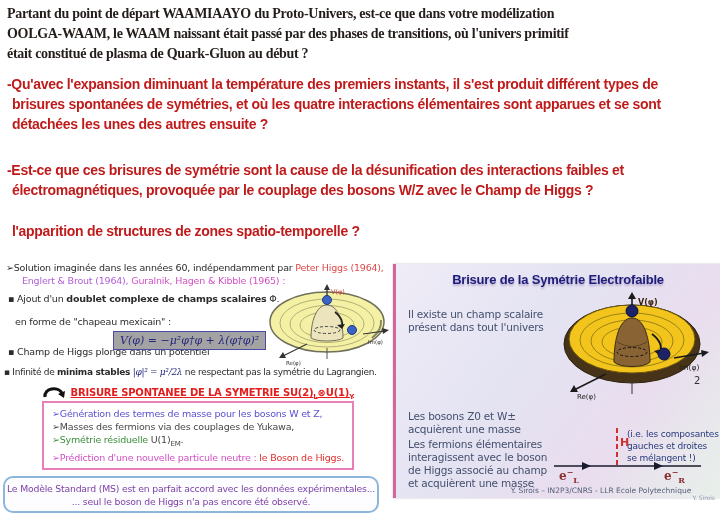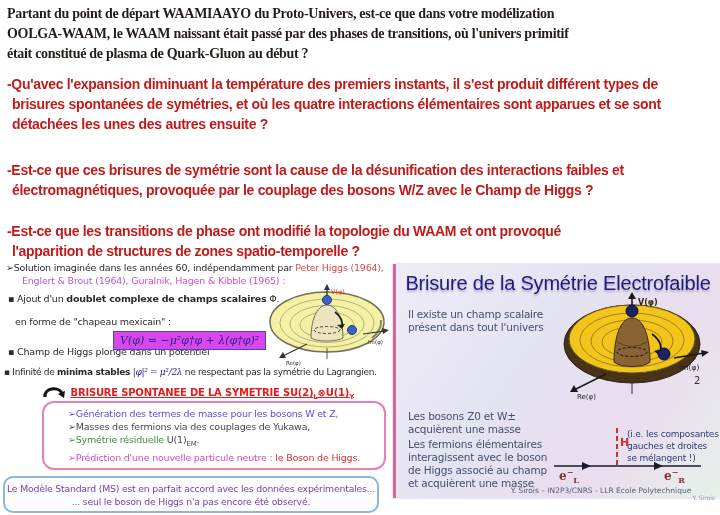--- a/index.html
+++ b/index.html
@@ -16,34 +16,34 @@
       line-height:12px;white-space:nowrap;}
   .hw b{font-weight:700;}
   .c-red{color:#e04848;}
   .c-violet{color:#b05fd6;}
   .c-magenta{color:#d24fc4;}
   .c-green{color:#3e8e3e;}
   .c-dark{color:#474747;}
   .c-indigo{color:#5a4fd0;}
   .c-bosred{color:#e03030;}
   .math{font-family:"DejaVu Serif",serif;font-style:italic;color:#26267e;}
-  .formula-box{border:1.5px solid #4a4aa8;background:#d946ef;padding:2px 6px;
+  .formula-box{border:1.5px solid #4a4aa8;background:#a3a3a3;padding:2px 6px;
       font-family:"DejaVu Serif",serif;font-style:italic;font-size:11px;color:#26267e;white-space:nowrap;}
   .brisure{font-size:10px;font-weight:700;color:#e51c1c;text-decoration:underline;white-space:nowrap;
       font-family:"DejaVu Sans",sans-serif;letter-spacing:-0.2px;}
   .brisure sub{font-size:7px;}
-  .pink-box{border:2px solid #e87fb8;border-radius:12px;background:#ffffff;padding:4px 24px;}
+  .pink-box{border:2px solid #e87fb8;border-radius:0;background:#ffffff;padding:4px 8px;}
   .pink-box .hw{line-height:13px;}
   .ms-box{border:2px solid #8cb6da;border-radius:10px;background:#fdfdff;text-align:center;
       font-family:"DejaVu Sans",sans-serif;font-size:9.3px;letter-spacing:-0.2px;color:#7b3fa5;
       line-height:13px;padding-top:4px;}
   
   .photo{background:linear-gradient(125deg,#efecf7 0%,#e4e3f2 40%,#e9ddee 70%,#e8f0ea 100%);
       border-left:3px solid #d4679a;box-shadow:0 0 2px rgba(120,100,140,.4);}
-  .photo-title{width:100%;text-align:center;font-size:20px;font-weight:400;color:#1d1d7a;
+  .photo-title{width:100%;text-align:center;font-size:13px;font-weight:700;color:#1d1d7a;
       letter-spacing:-0.2px;text-shadow:0 2px 2px rgba(110,80,150,.4);}
   .ptext{font-family:"DejaVu Sans",sans-serif;font-size:10.5px;letter-spacing:-0.2px;
       color:#44506e;line-height:13px;white-space:nowrap;}
   .ptext b{color:#1d3a8c;}
   .note{font-family:"DejaVu Sans",sans-serif;font-size:9px;letter-spacing:-0.2px;color:#2a3a7e;
       line-height:12px;white-space:nowrap;}
   .h-label{font-size:11px;font-weight:700;color:#d03030;font-family:"DejaVu Sans",sans-serif;}
   .e-lab{font-family:"DejaVu Serif",serif;font-weight:700;font-size:12px;color:#8c2f2f;white-space:nowrap;}
   .e-lab sub{font-size:8px;}
   .e-lab sup{font-size:8px;}
@@ -67,21 +67,20 @@
     <div class="bigline cont">brisures spontanées de symétries, et où les quatre interactions élémentaires sont apparues et se sont</div>
     <div class="bigline cont">détachées les unes des autres ensuite ?</div>
   </div>
 
   <div class="abs question" style="left:7px;top:160px;">
     <div class="bigline">-Est-ce que ces brisures de symétrie sont la cause de la désunification des interactions faibles et</div>
     <div class="bigline cont">électromagnétiques, provoquée par le couplage des bosons W/Z avec le Champ de Higgs ?</div>
   </div>
 
   <div class="abs question" style="left:7px;top:221px;">
-    <div class="bigline">-Est-ce que les transitions de phase ont modifié la topologie du WAAM et ont provoqué</div>
     <div class="bigline cont">l'apparition de structures de zones spatio-temporelle ?</div>
   </div>
 
   <div class="abs" style="left:4px;top:258px;width:388px;height:222px;">
 
     <div class="abs hw" style="left:2px;top:4px;">
       <span>➢</span><span>Solution imaginée dans les années 60, indépendamment par </span><span class="c-red">Peter Higgs (1964),</span>
     </div>
     <div class="abs hw" style="left:18px;top:17px;">
       <span class="c-violet">Englert &amp; Brout (1964), </span><span class="c-magenta">Guralnik, Hagen &amp; Kibble (1965) :</span>

